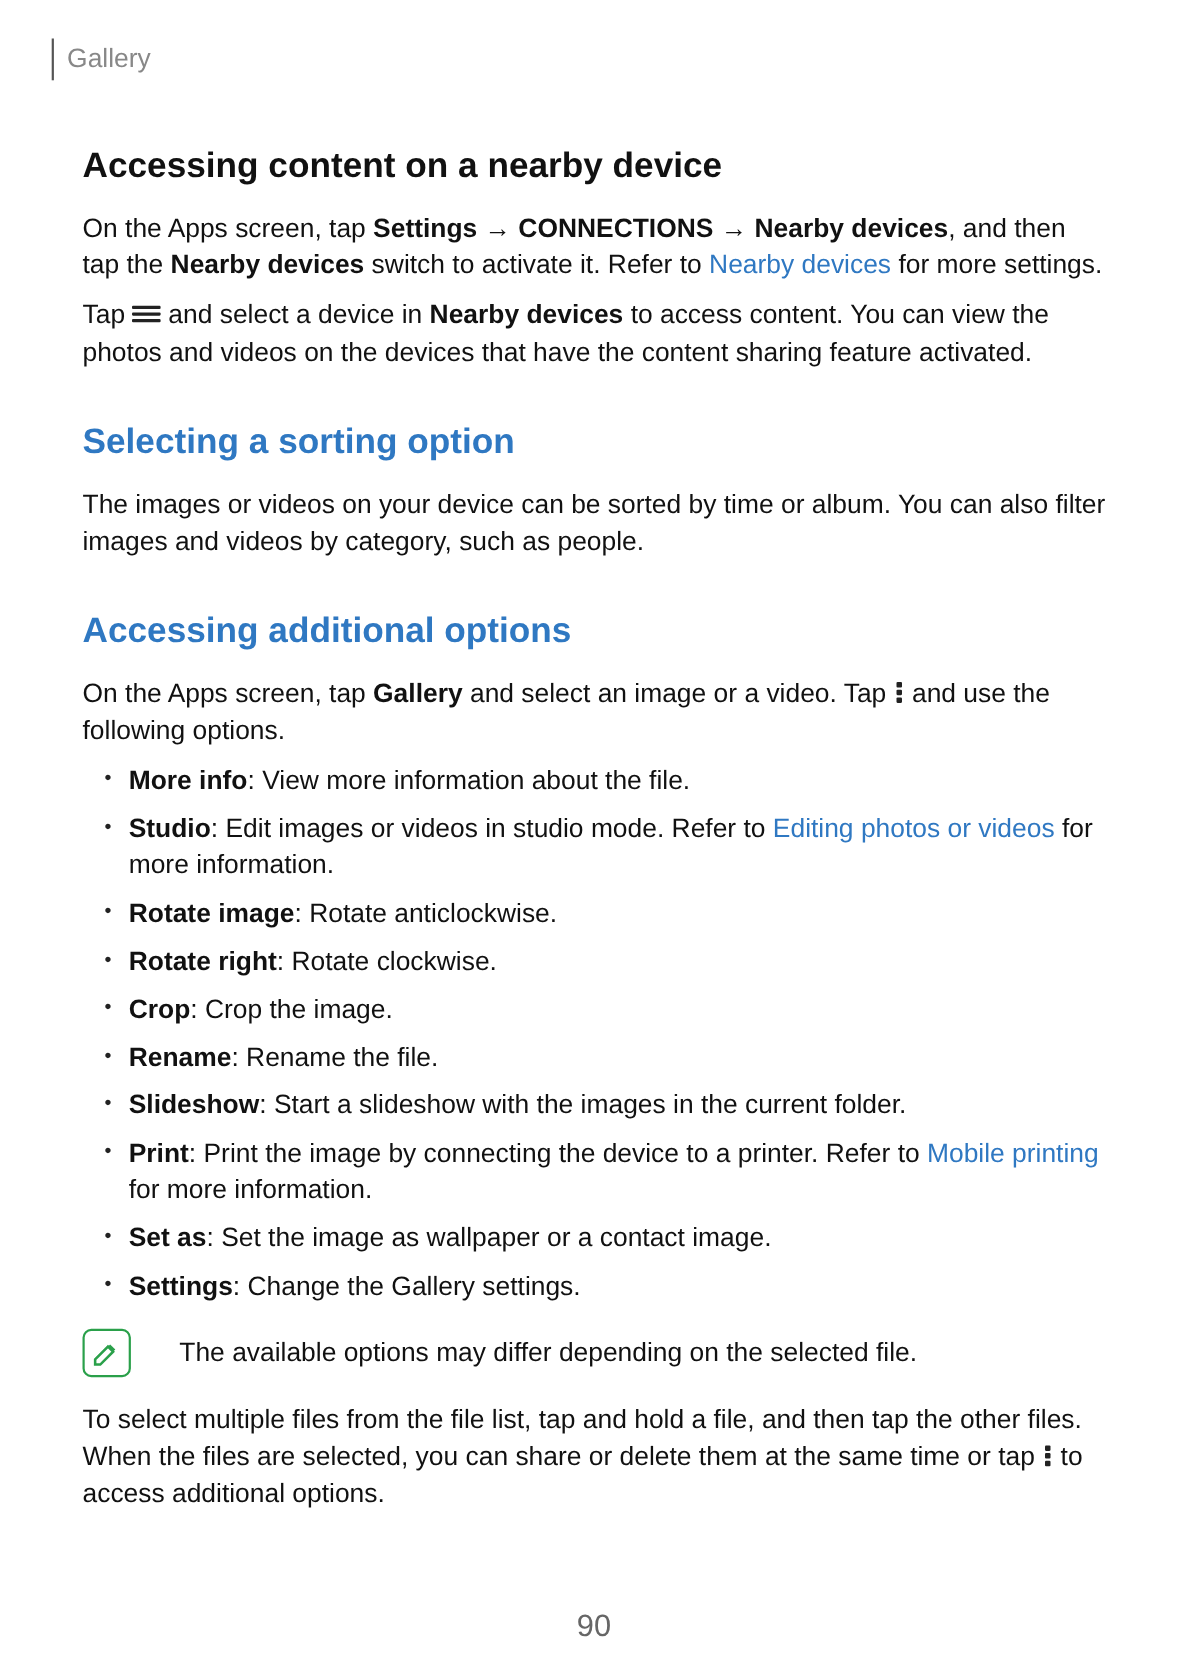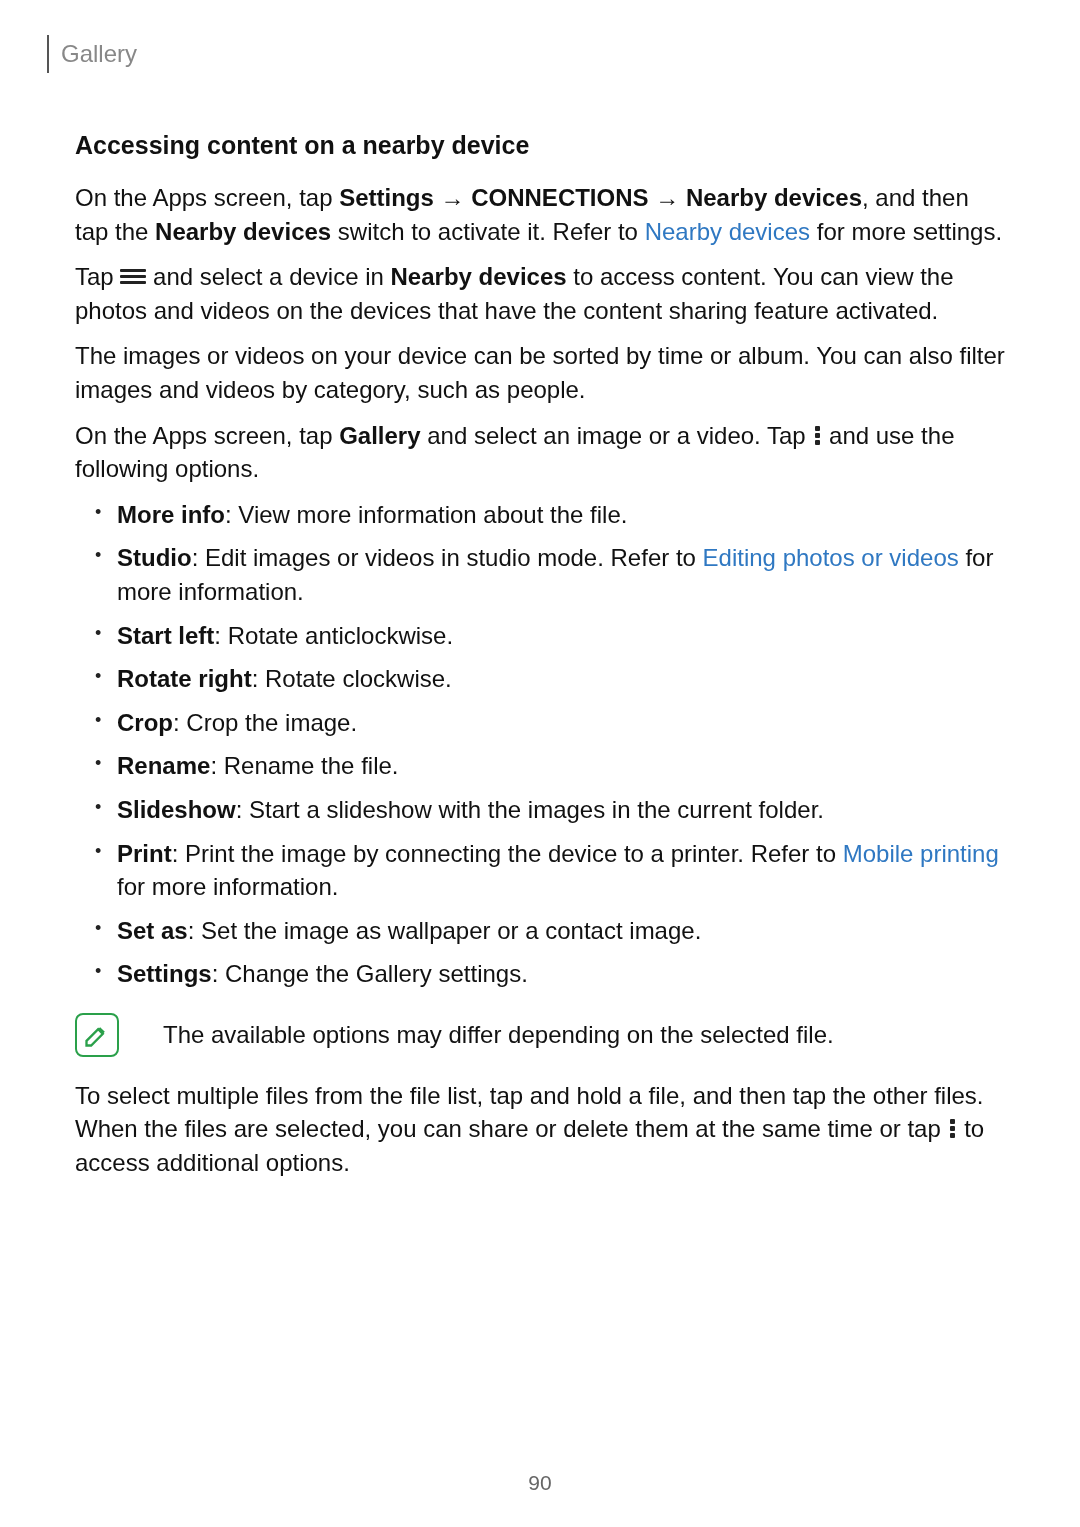--- a/index.html
+++ b/index.html
@@ -19,21 +19,21 @@
       padding-left: 12px;
       height: 38px;
       display: flex;
       align-items: center;
       margin-bottom: 55px;
       margin-left: -28px;
     }
     .tab-label { color: #888; font-size: 24px; }
     h3.sub {
       font-weight: 700;
-      font-size: 25px;
+      font-size: 32px;
       margin-bottom: 18px;
     }
     h2.section {
       color: #2f78c2;
       font-weight: 600;
       font-size: 32px;
       margin-top: 42px;
       margin-bottom: 18px;
     }
     p.body { margin-bottom: 12px; }
@@ -100,54 +100,56 @@
       flex-shrink: 0;
     }
     .note-icon svg { width: 28px; height: 28px; }
     .pagenum {
       position: absolute;
       bottom: 30px;
       left: 0;
       right: 0;
       text-align: center;
       color: #666;
-      font-size: 21px;
+      font-size: 28px;
     }
   </style>
 </head>
 <body>
 
 <div class="page">
   <div class="tab">
     <span class="tab-label">Gallery</span>
   </div>
 
   <h3 class="sub">Accessing content on a nearby device</h3>
 
   <p class="body">
     <span>On the Apps screen, tap </span><span class="bold">Settings</span><span> → </span><span class="bold">CONNECTIONS</span><span> → </span><span class="bold">Nearby devices</span><span>, and then tap the </span><span class="bold">Nearby devices</span><span> switch to activate it. Refer to </span><a class="link">Nearby devices</a><span> for more settings.</span>
   </p>
 
   <p class="body">
     <span>Tap </span><span class="menu-icon"><span></span><span></span><span></span></span><span> and select a device in </span><span class="bold">Nearby devices</span><span> to access content. You can view the photos and videos on the devices that have the content sharing feature activated.</span>
   </p>
 
+  <h2 class="section">Selecting a sorting option</h2>
 
   <p class="body">The images or videos on your device can be sorted by time or album. You can also filter images and videos by category, such as people.</p>
 
 
+  <h2 class="section">Accessing additional options</h2>
 
   <p class="body">
     <span>On the Apps screen, tap </span><span class="bold">Gallery</span><span> and select an image or a video. Tap </span><span class="overflow-icon"><span></span><span></span><span></span></span><span> and use the following options.</span>
   </p>
 
   <ul class="opts">
     <li><span class="bold">More info</span><span>: View more information about the file.</span></li>
     <li><span class="bold">Studio</span><span>: Edit images or videos in studio mode. Refer to </span><a class="link">Editing photos or videos</a><span> for more information.</span></li>
-    <li><span class="bold">Start left</span><span>: Rotate anticlockwise.</span></li>
+    <li><span class="bold">Rotate image</span><span>: Rotate anticlockwise.</span></li>
     <li><span class="bold">Rotate right</span><span>: Rotate clockwise.</span></li>
     <li><span class="bold">Crop</span><span>: Crop the image.</span></li>
     <li><span class="bold">Rename</span><span>: Rename the file.</span></li>
     <li><span class="bold">Slideshow</span><span>: Start a slideshow with the images in the current folder.</span></li>
     <li><span class="bold">Print</span><span>: Print the image by connecting the device to a printer. Refer to </span><a class="link">Mobile printing</a><span> for more information.</span></li>
     <li><span class="bold">Set as</span><span>: Set the image as wallpaper or a contact image.</span></li>
     <li><span class="bold">Settings</span><span>: Change the Gallery settings.</span></li>
   </ul>
 
   <div class="note-row">

